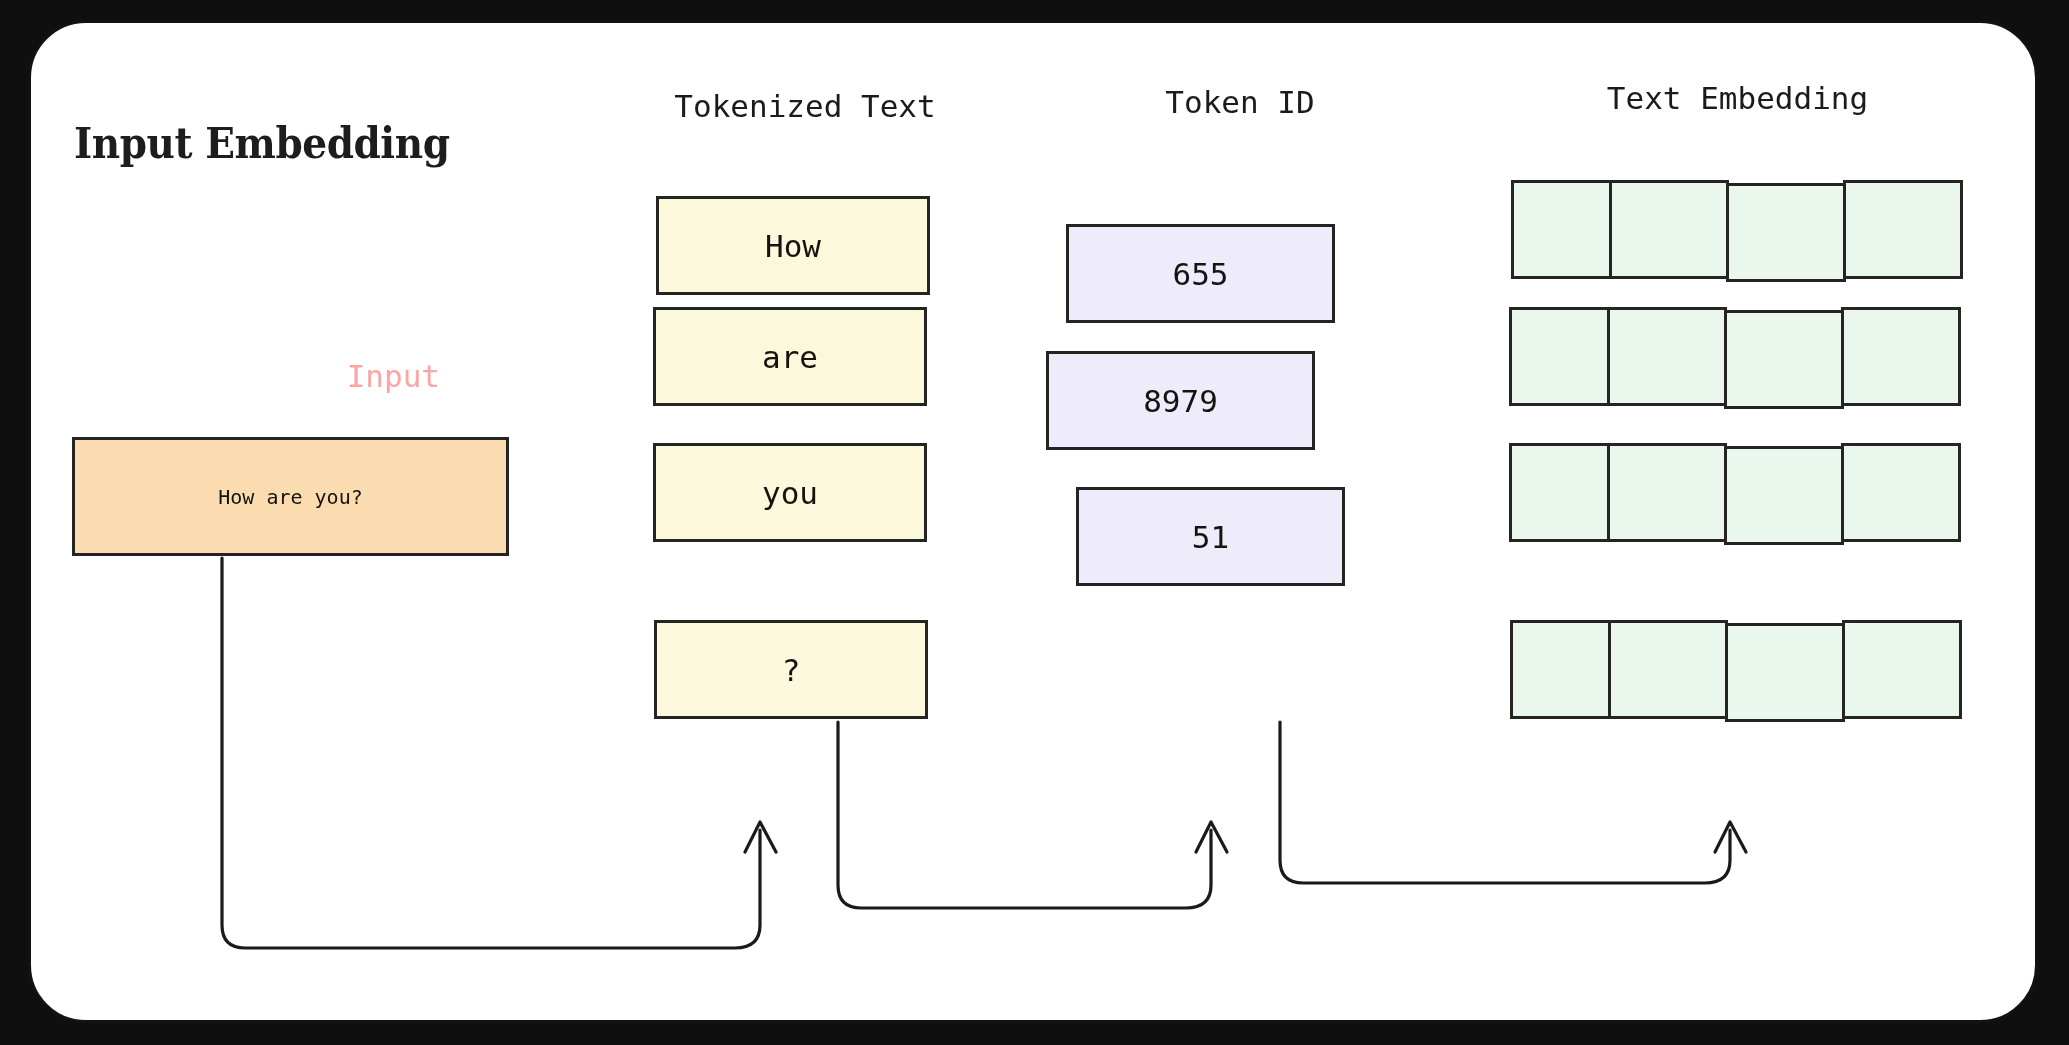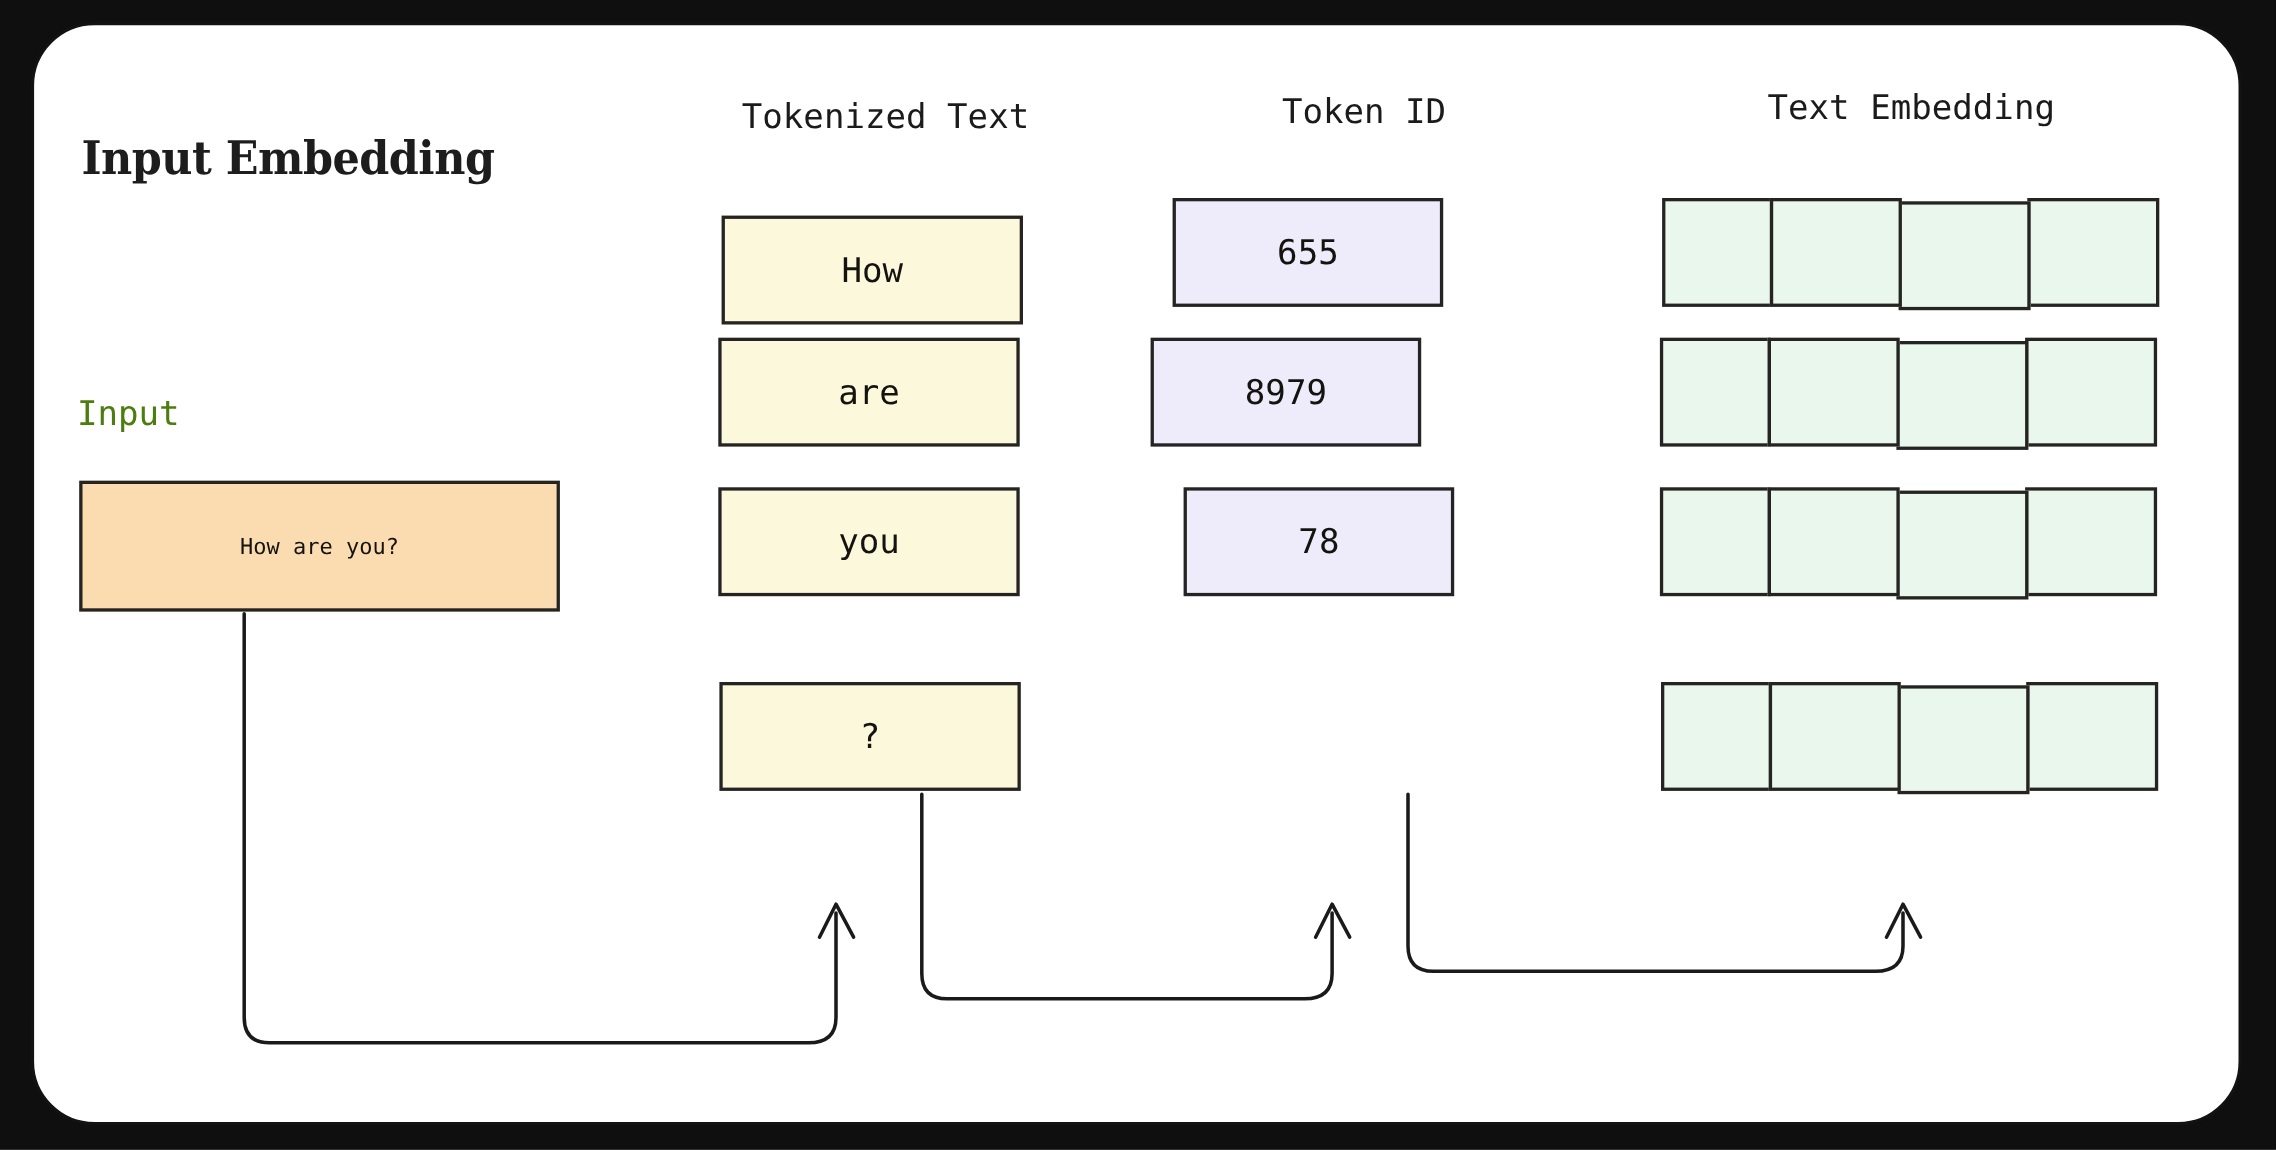--- a/index.html
+++ b/index.html
@@ -59,23 +59,23 @@
   }
   #hdr-tok  { left: 650px;  top: 88px;  width: 310px; }
   #hdr-id   { left: 1100px; top: 84px;  width: 280px; }
   #hdr-emb  { left: 1510px; top: 80px;  width: 455px; }
 
   #label-input {
     position: absolute;
     left: 70px;
     top: 358px;
     width: 370px;
-    text-align: left;
+    text-align: right;
     font-size: 31px;
-    color: #4d7c0f;
+    color: #fca5a5;
   }
 
   .box {
     position: absolute;
     box-sizing: border-box;
     border: 3px solid #262422;
     display: flex;
     align-items: center;
     justify-content: center;
     font-size: 31px;
@@ -92,22 +92,23 @@
   }
 
   .tok-box {
     background: #fbf8dc;
     left: 656px;
     width: 274px;
     height: 99px;
   }
   .id-box {
     background: #eeecfa;
-    width: 246px;
+    width: 269px;
     height: 99px;
+    margin-top: 44px;
   }
 
   
   .emb-row {
     position: absolute;
     height: 99px;
     display: flex;
   }
   .emb-cell {
     box-sizing: border-box;
@@ -135,21 +136,21 @@
   <div id="label-input">Input</div>
   <div class="box" id="input-box">How are you?</div>
 
   <div class="box tok-box" style="top:196px;">How</div>
   <div class="box tok-box" style="top:443px; left:653px;">you</div>
   <div class="box tok-box" style="top:307px; left:653px;">are</div>
   <div class="box tok-box" style="top:620px; left:654px;">?</div>
 
   <div class="box id-box" style="top:180px; left:1066px;">655</div>
   <div class="box id-box" style="top:307px; left:1046px;">8979</div>
-  <div class="box id-box" style="top:443px; left:1076px;">78</div>
+  <div class="box id-box" style="top:443px; left:1076px;">51</div>
 
   <div class="emb-row" style="top:180px; left:1511px;">
     <div class="emb-cell c1"></div>
     <div class="emb-cell c2"></div>
     <div class="emb-cell c3"></div>
     <div class="emb-cell c4"></div>
   </div>
   <div class="emb-row" style="top:307px; left:1509px;">
     <div class="emb-cell c1"></div>
     <div class="emb-cell c2"></div>

